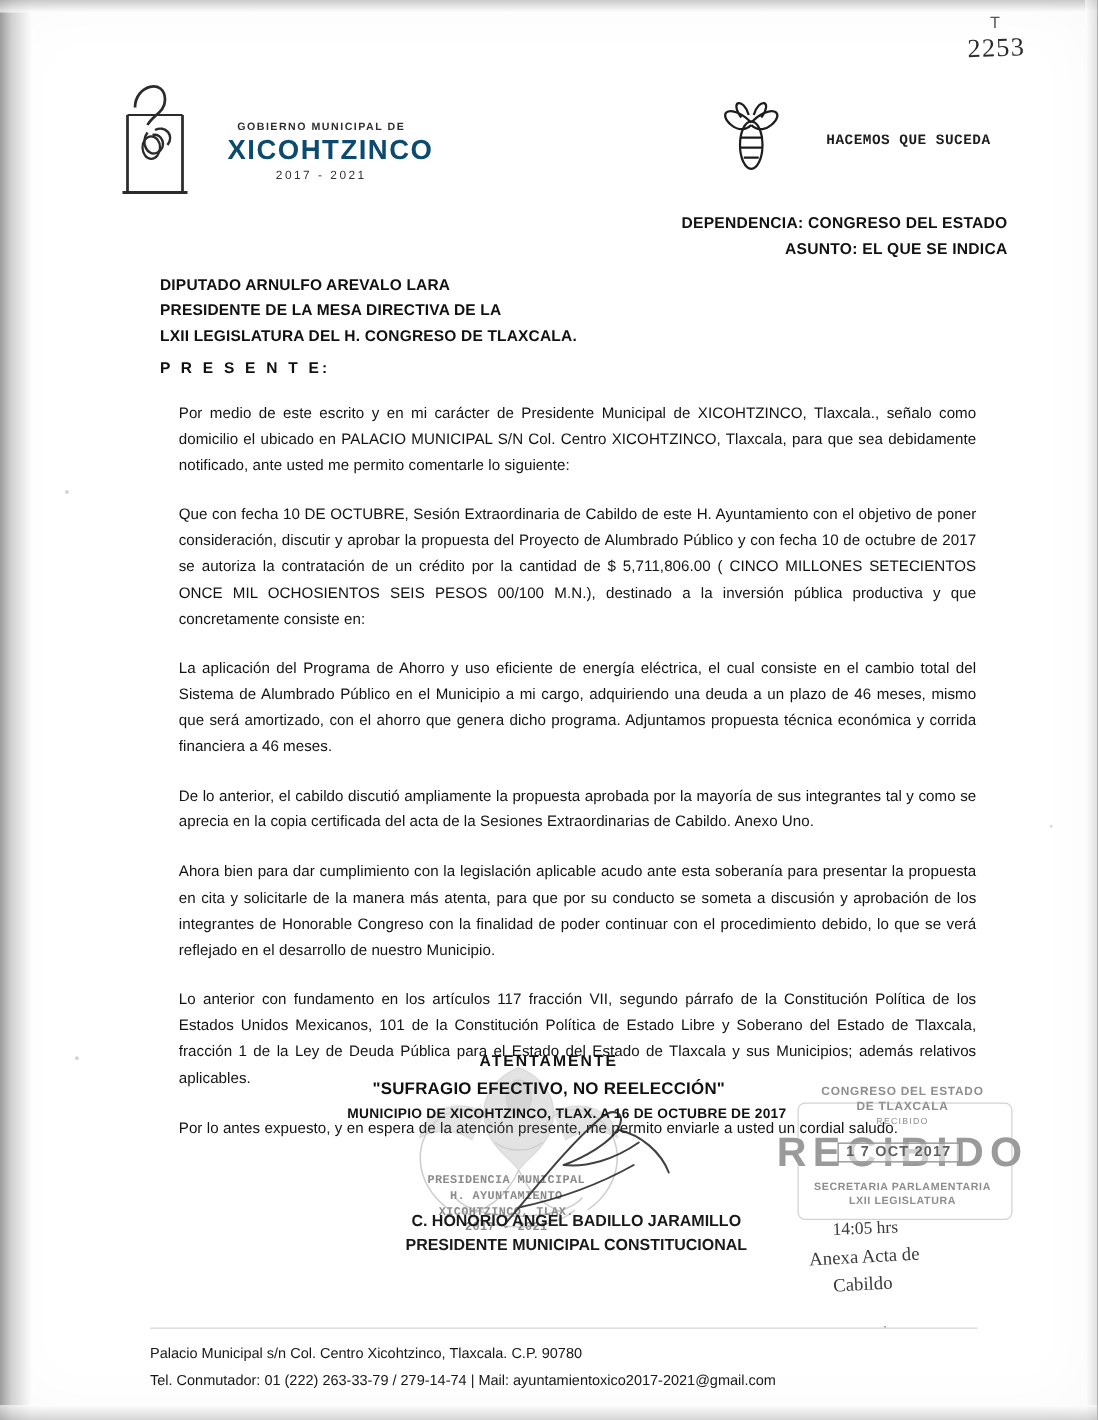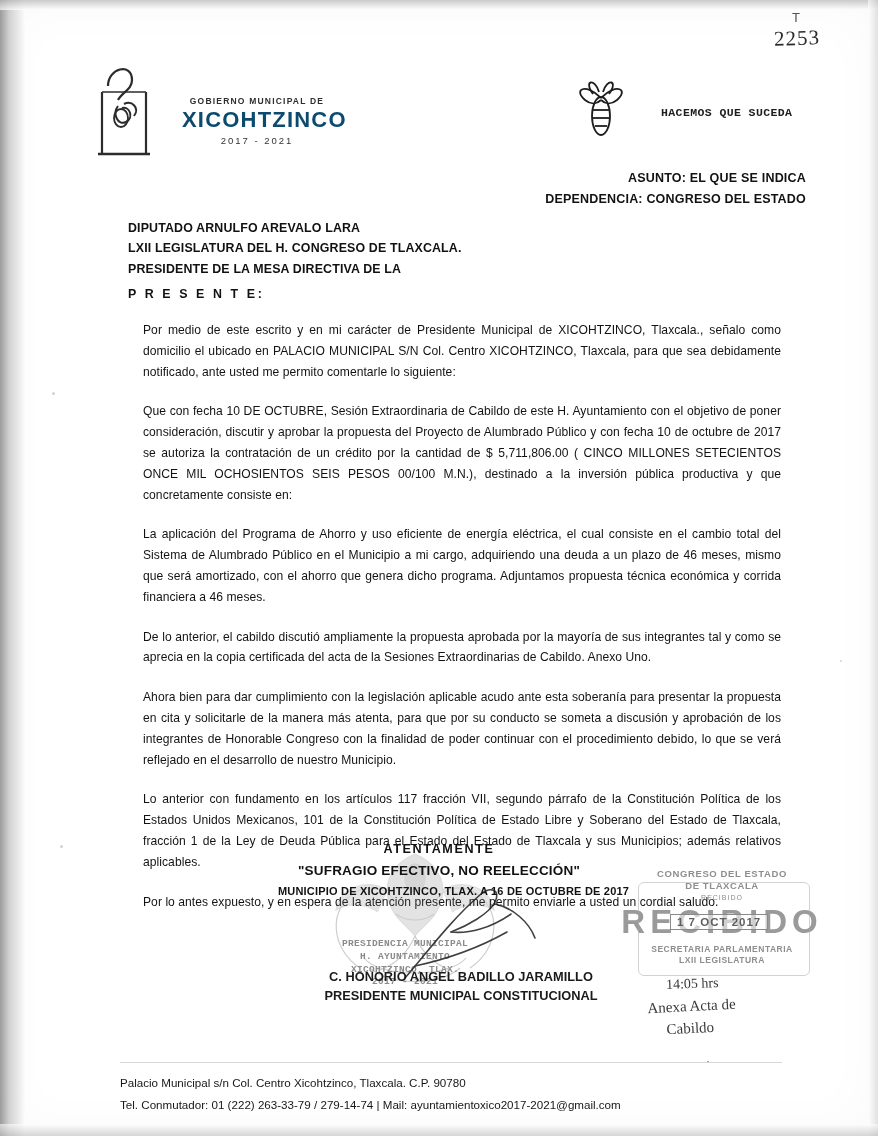--- a/index.html
+++ b/index.html
@@ -403,28 +403,28 @@
           <path d="M27 32 L45 32"></path>
           <path d="M27.5 40 L44.5 40"></path>
           <path d="M30 48 L42 48"></path>
         </g>
       </svg>
     </div>
     <div class="slogan">HACEMOS QUE SUCEDA</div>
   </div>
 
   <div class="dep-block">
+    <div>DEPENDENCIA: CONGRESO DEL ESTADO</div>
     <div>ASUNTO: EL QUE SE INDICA</div>
-    <div>DEPENDENCIA: CONGRESO DEL ESTADO</div>
   </div>
 
   <div class="addressee">
     <div>DIPUTADO ARNULFO AREVALO LARA</div>
+    <div>PRESIDENTE DE LA MESA DIRECTIVA DE LA</div>
     <div>LXII LEGISLATURA DEL H. CONGRESO DE TLAXCALA.</div>
-    <div>PRESIDENTE DE LA MESA DIRECTIVA DE LA</div>
     <div class="presente">P R E S E N T E:</div>
   </div>
 
   <div class="body-text">
     <p>Por medio de este escrito y en mi carácter de Presidente Municipal de XICOHTZINCO, Tlaxcala., señalo como domicilio el ubicado en PALACIO MUNICIPAL S/N  Col. Centro XICOHTZINCO, Tlaxcala, para que sea debidamente notificado, ante usted me permito comentarle lo siguiente:</p>
     <p>Que con fecha 10 DE OCTUBRE, Sesión Extraordinaria de Cabildo de este H. Ayuntamiento con el objetivo de poner consideración, discutir y aprobar la propuesta del Proyecto de Alumbrado Público y con fecha 10 de octubre   de 2017 se autoriza la contratación de un crédito por la cantidad de $ 5,711,806.00 ( CINCO MILLONES SETECIENTOS ONCE MIL OCHOSIENTOS SEIS PESOS 00/100 M.N.), destinado a la inversión pública productiva y que concretamente consiste en:</p>
     <p>La aplicación del Programa de Ahorro y uso eficiente de energía eléctrica, el cual consiste en el cambio total del Sistema de Alumbrado Público en el Municipio a mi cargo, adquiriendo una deuda a un plazo de 46 meses, mismo que será amortizado, con el ahorro que genera dicho programa. Adjuntamos propuesta técnica económica y corrida financiera a 46 meses.</p>
     <p>De lo anterior, el cabildo discutió ampliamente la propuesta aprobada por la mayoría de sus integrantes tal y como se aprecia en la copia certificada del acta de la Sesiones Extraordinarias de Cabildo. Anexo Uno.</p>
     <p>Ahora bien para dar cumplimiento con la legislación aplicable acudo ante esta soberanía para presentar la propuesta en cita y solicitarle de la manera más atenta, para que por su conducto se someta a discusión y aprobación de los integrantes de Honorable Congreso con la finalidad de poder continuar con el procedimiento debido, lo que se verá reflejado en el desarrollo de nuestro Municipio.</p>
     <p>Lo anterior con fundamento en los artículos 117 fracción VII, segundo párrafo de la Constitución Política de los Estados Unidos Mexicanos, 101 de la Constitución Política de Estado Libre y Soberano del Estado de Tlaxcala, fracción 1 de la Ley de Deuda Pública para el Estado del Estado de Tlaxcala y sus Municipios; además relativos aplicables.</p>

